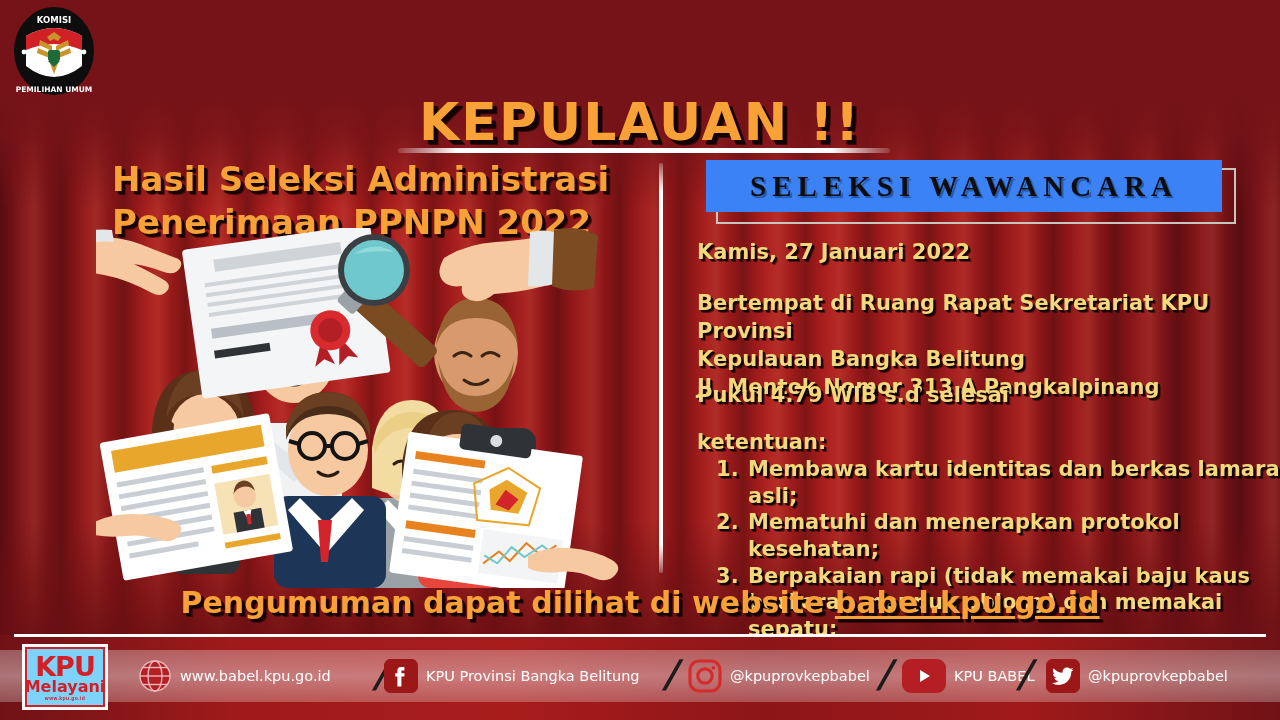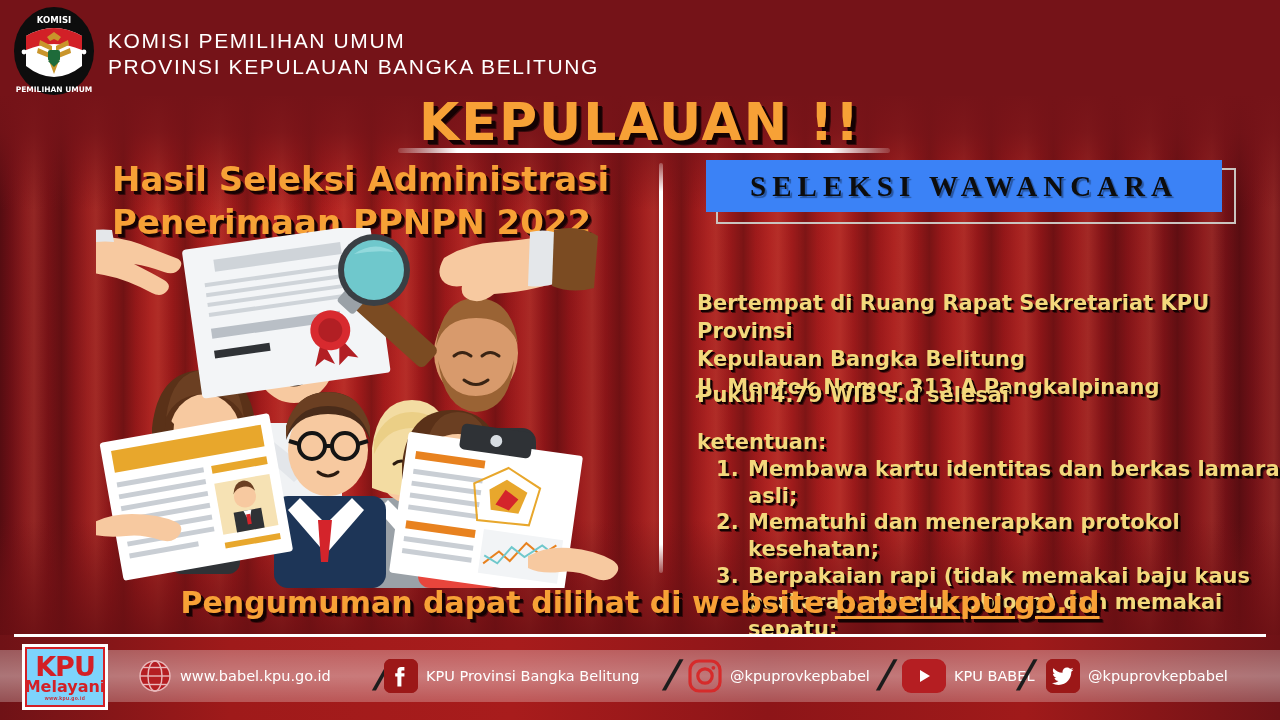--- a/index.html
+++ b/index.html
@@ -179,24 +179,20 @@
         <path d="M58 42 l-14 6 l0 5 l15 -6 z"></path>
         <path d="M36 52 l6 16 l6 -16 l-6 3 z"></path>
       </g>
       <rect x="36" y="44" width="12" height="11" rx="2" fill="#1e6b3a"></rect>
       <path d="M36 55 l6 6 l6 -6 z" fill="#1e6b3a"></path>
       <text x="42" y="17" font-family="DejaVu Sans, sans-serif" font-size="8.5" font-weight="bold" fill="#ffffff" text-anchor="middle">KOMISI</text>
       <text x="42" y="86" font-family="DejaVu Sans, sans-serif" font-size="7.5" font-weight="bold" fill="#ffffff" text-anchor="middle">PEMILIHAN UMUM</text>
     </svg>
   </div>
 
-  <div class="header-text">
-    <div class="l1">KOMISI PEMILIHAN UMUM</div>
-    <div class="l2">PROVINSI KEPULAUAN BANGKA BELITUNG</div>
-  </div>
 
   <div class="pengumuman">KEPULAUAN !!</div>
   <div class="title-rule"></div>
 
   <div class="left-heading">
     <div>Hasil Seleksi Administrasi</div>
     <div>Penerimaan PPNPN 2022</div>
   </div>
 
   <div class="illus">
@@ -385,20 +381,21 @@
     </svg>
   </div>
 
   <div class="vdivider"></div>
 
   <div class="sw-shadowbox"></div>
   <div class="sw-box">
     <span>SELEKSI WAWANCARA</span>
   </div>
 
+  <div class="rtext r-date">Kamis, 27 Januari 2022</div>
 
   <div class="rtext r-place">
     <div>Bertempat di Ruang Rapat Sekretariat KPU Provinsi</div>
     <div>Kepulauan Bangka Belitung</div>
     <div>Jl. Mentok Nomor 313 A Pangkalpinang</div>
   </div>
 
   <div class="rtext r-time">Pukul 4.79 WIB s.d selesai</div>
 
   <div class="rtext r-terms-label">ketentuan:</div>

